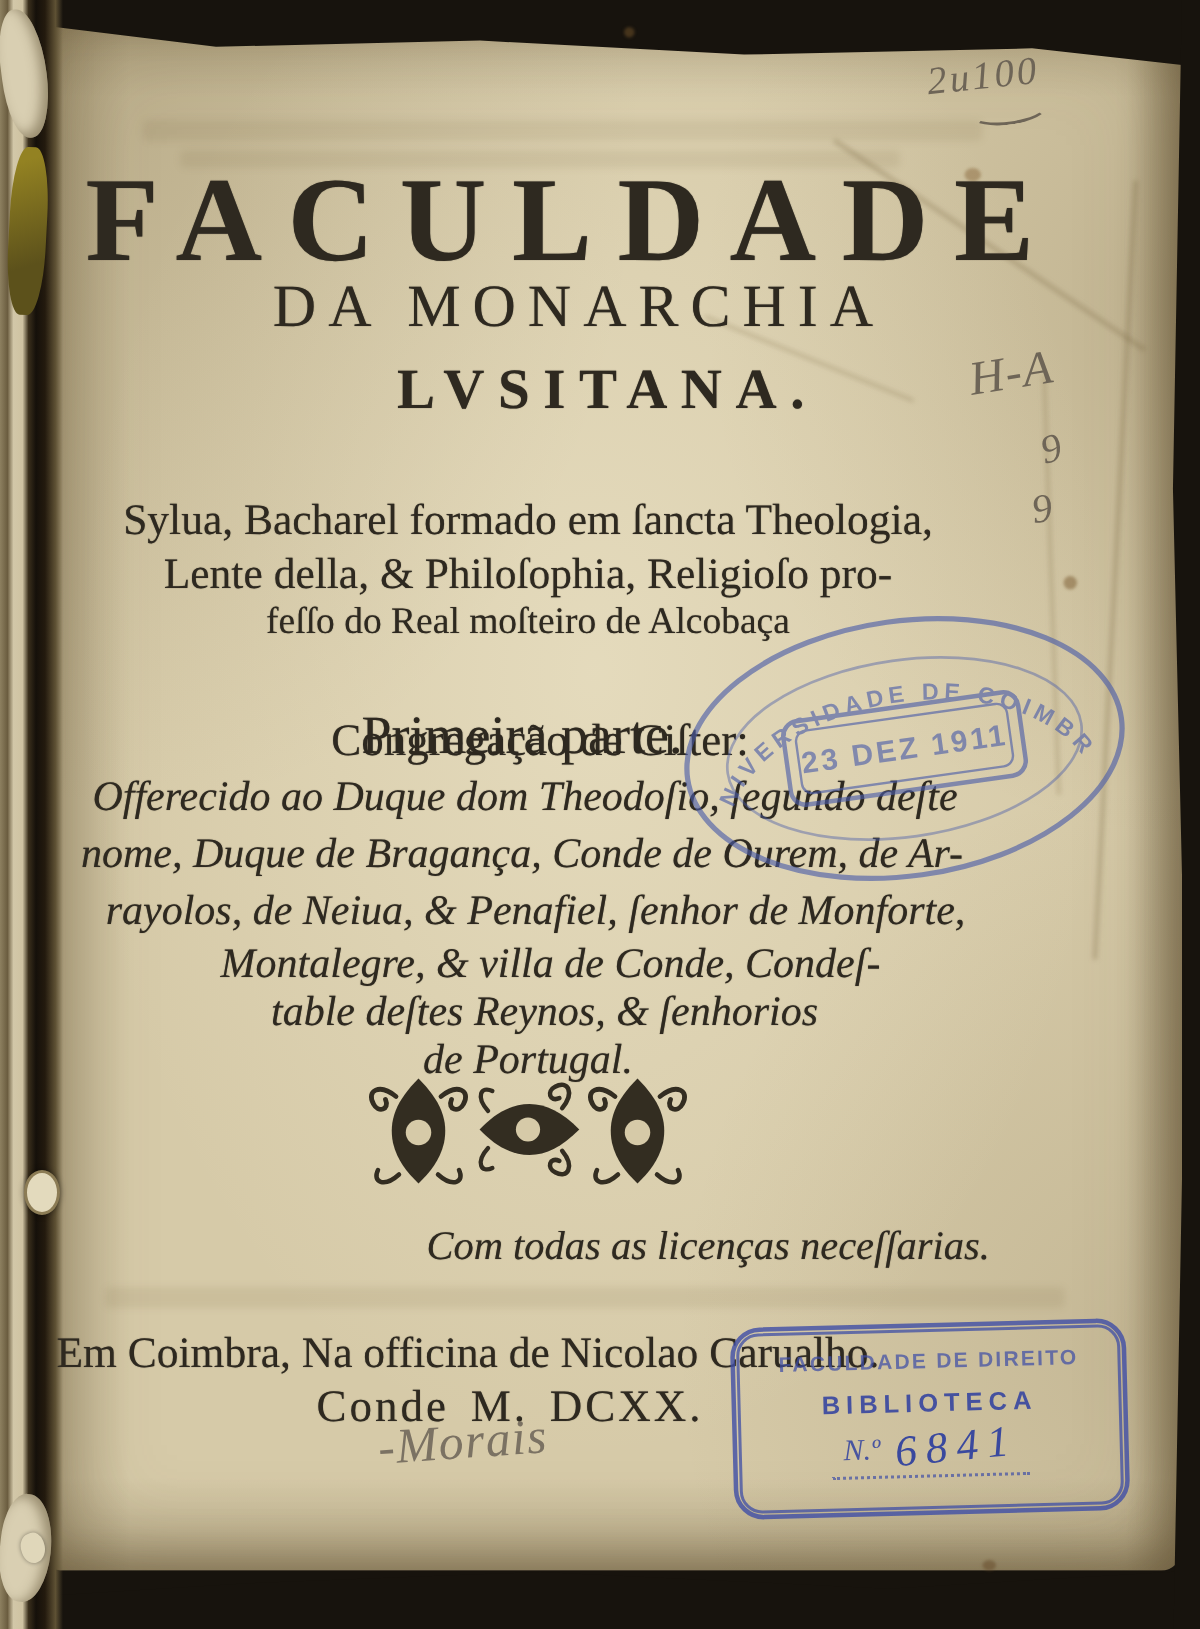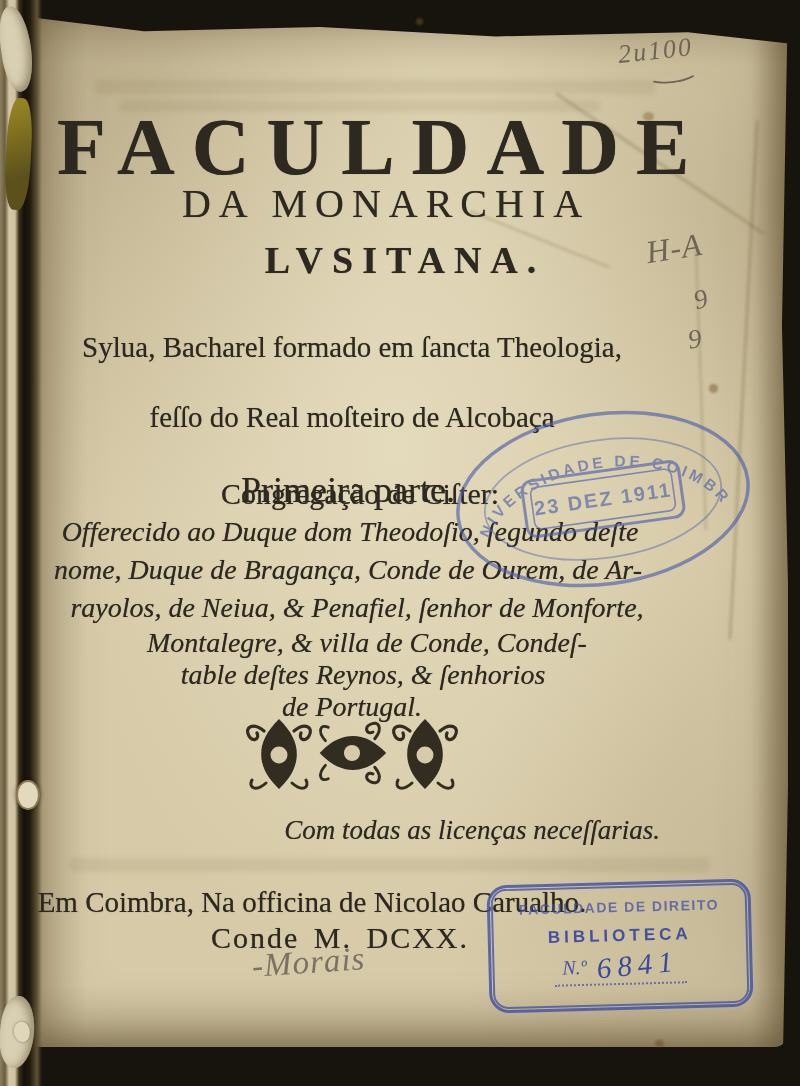--- a/index.html
+++ b/index.html
@@ -59,21 +59,21 @@
 
   
   .print{position:absolute;width:640px;text-align:center;color:#2e2920;
          text-shadow:0 0 .7px rgba(46,41,32,.65);white-space:nowrap;}
   #t1{left:57px; top:102px;font-size:80px;font-weight:700;letter-spacing:17px;}
   #t2{left:66px; top:180px;font-size:40px;font-weight:400;letter-spacing:8px;}
   #t3{left:85px; top:238px;font-size:38px;font-weight:700;letter-spacing:9px;}
   #a1{left:26px; top:296px;font-size:27px;font-weight:700;letter-spacing:8px;word-spacing:5px;}
   #a2{left:32px; top:331px;font-size:29px;}
   #a3{left:32px; top:367px;font-size:29px;}
-  #a4{left:32px; top:401px;font-size:29px;}
+  #a4{left:32px; top:401px;font-size:25px;}
   #a5{left:40px; top:437px;font-size:30px;margin-top:40px;}
   #a6{left:28px; top:469px;font-size:36px;}
   .ded{font-style:italic;font-size:28px;}
   #d1{left:30px; top:516px;}
   #d2{left:28px; top:554px;}
   #d3{left:37px; top:592px;}
   #d4{left:47px; top:627px;}
   #d5{left:43px; top:659px;}
   #d6{left:32px; top:691px;}
   #lic{left:20px;top:815px;font-style:italic;font-size:27px;text-align:right;}
@@ -150,20 +150,21 @@
   <div class="stain" style="left:643px;top:112px;width:11px;height:9px;background:rgba(130,95,50,.45)"></div>
   <div class="stain" style="left:709px;top:384px;width:9px;height:9px;background:rgba(120,88,45,.5)"></div>
   <div class="stain" style="left:263px;top:489px;width:6px;height:6px;background:rgba(120,88,45,.4)"></div>
   <div class="stain" style="left:655px;top:1040px;width:9px;height:7px;background:rgba(100,72,38,.5)"></div>
 
   <div id="t1" class="print">FACULDADE</div>
   <div id="t2" class="print">DA MONARCHIA</div>
   <div id="t3" class="print">LVSITANA.</div>
 
   <div id="a2" class="print">Sylua, Bacharel formado em ſancta Theologia,</div>
+  <div id="a3" class="print">Lente della, &amp; Philoſophia, Religioſo pro-</div>
   <div id="a4" class="print">feſſo do Real moſteiro de Alcobaça</div>
   <div id="a5" class="print">Congregação de Ciſter:</div>
   <div id="a6" class="print">Primeira parte.</div>
 
   <div id="d1" class="print ded">Offerecido ao Duque dom Theodoſio, ſegundo deſte</div>
   <div id="d2" class="print ded">nome, Duque de Bragança, Conde de Ourem, de Ar-</div>
   <div id="d3" class="print ded">rayolos, de Neiua, &amp; Penafiel, ſenhor de Monforte,</div>
   <div id="d4" class="print ded">Montalegre, &amp; villa de Conde, Condeſ-</div>
   <div id="d6" class="print ded">de Portugal.</div>
   <div id="d5" class="print ded">table deſtes Reynos, &amp; ſenhorios</div>

